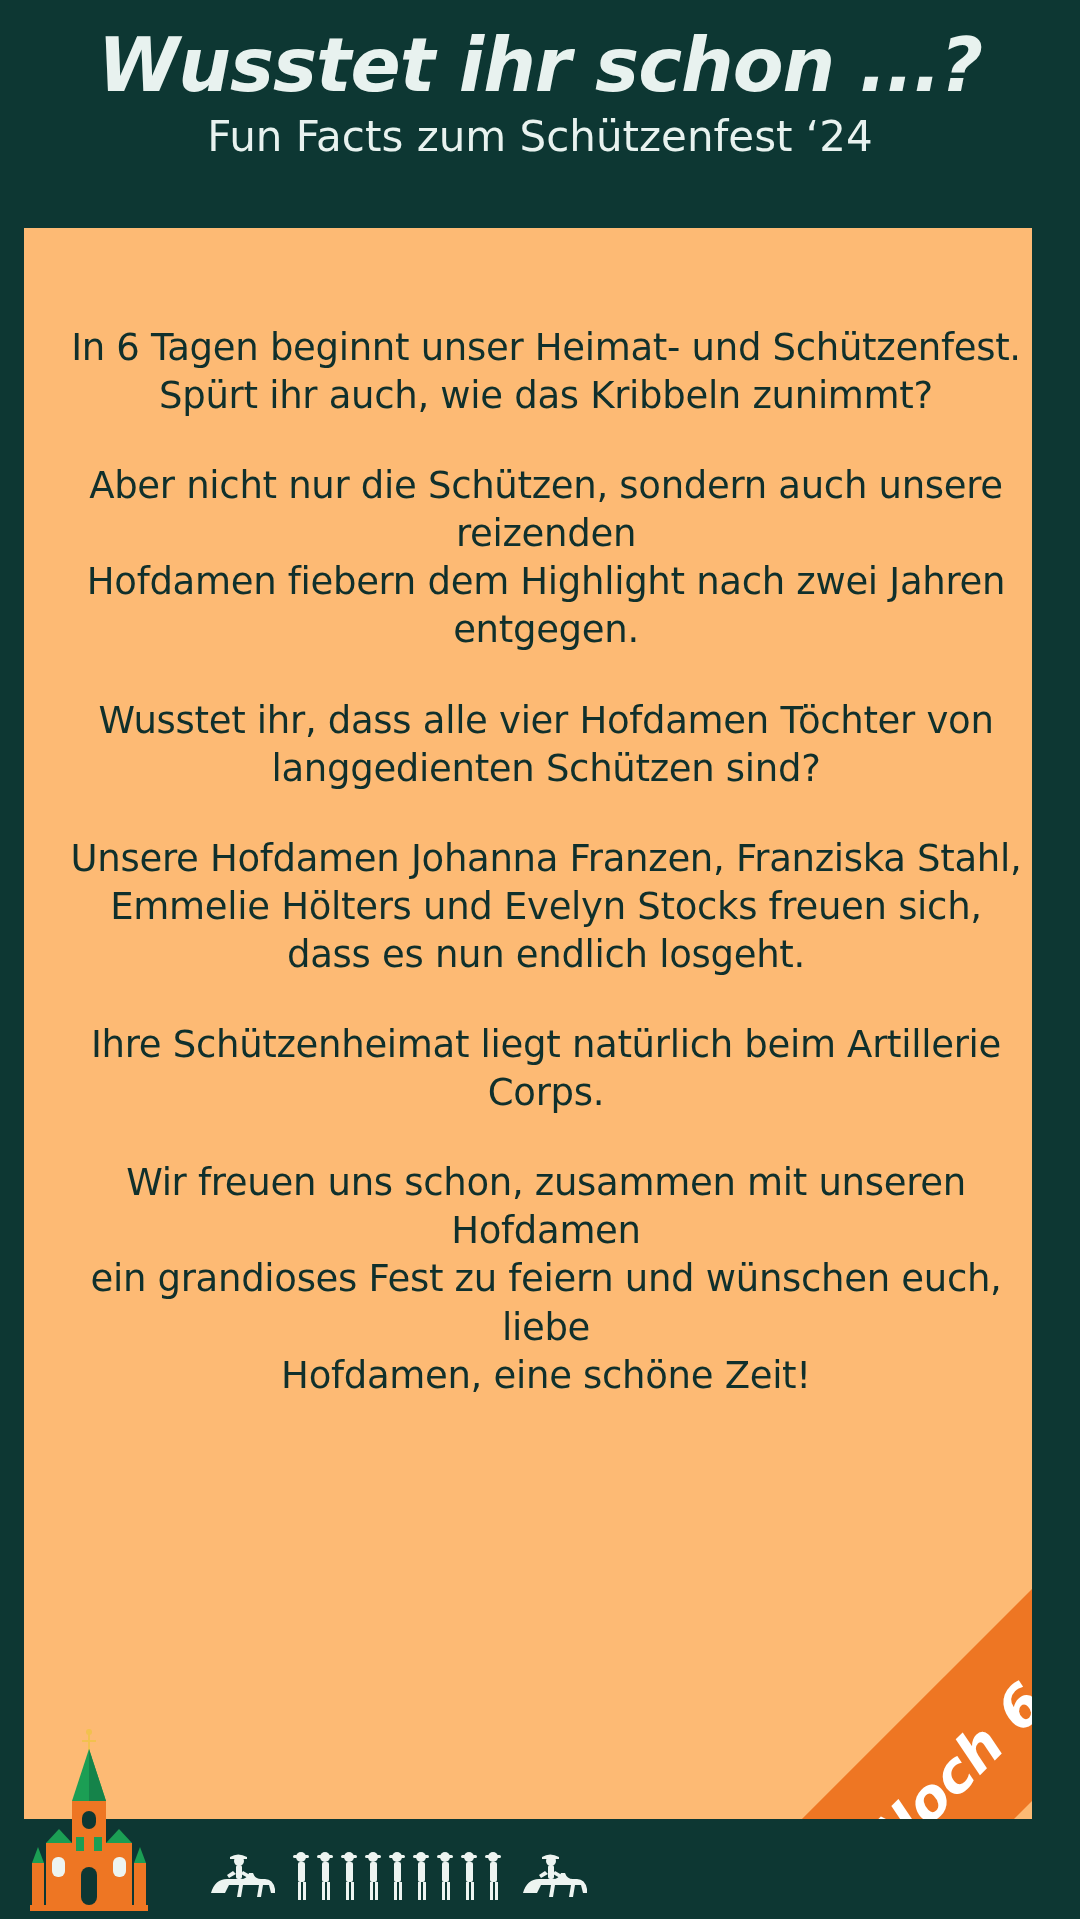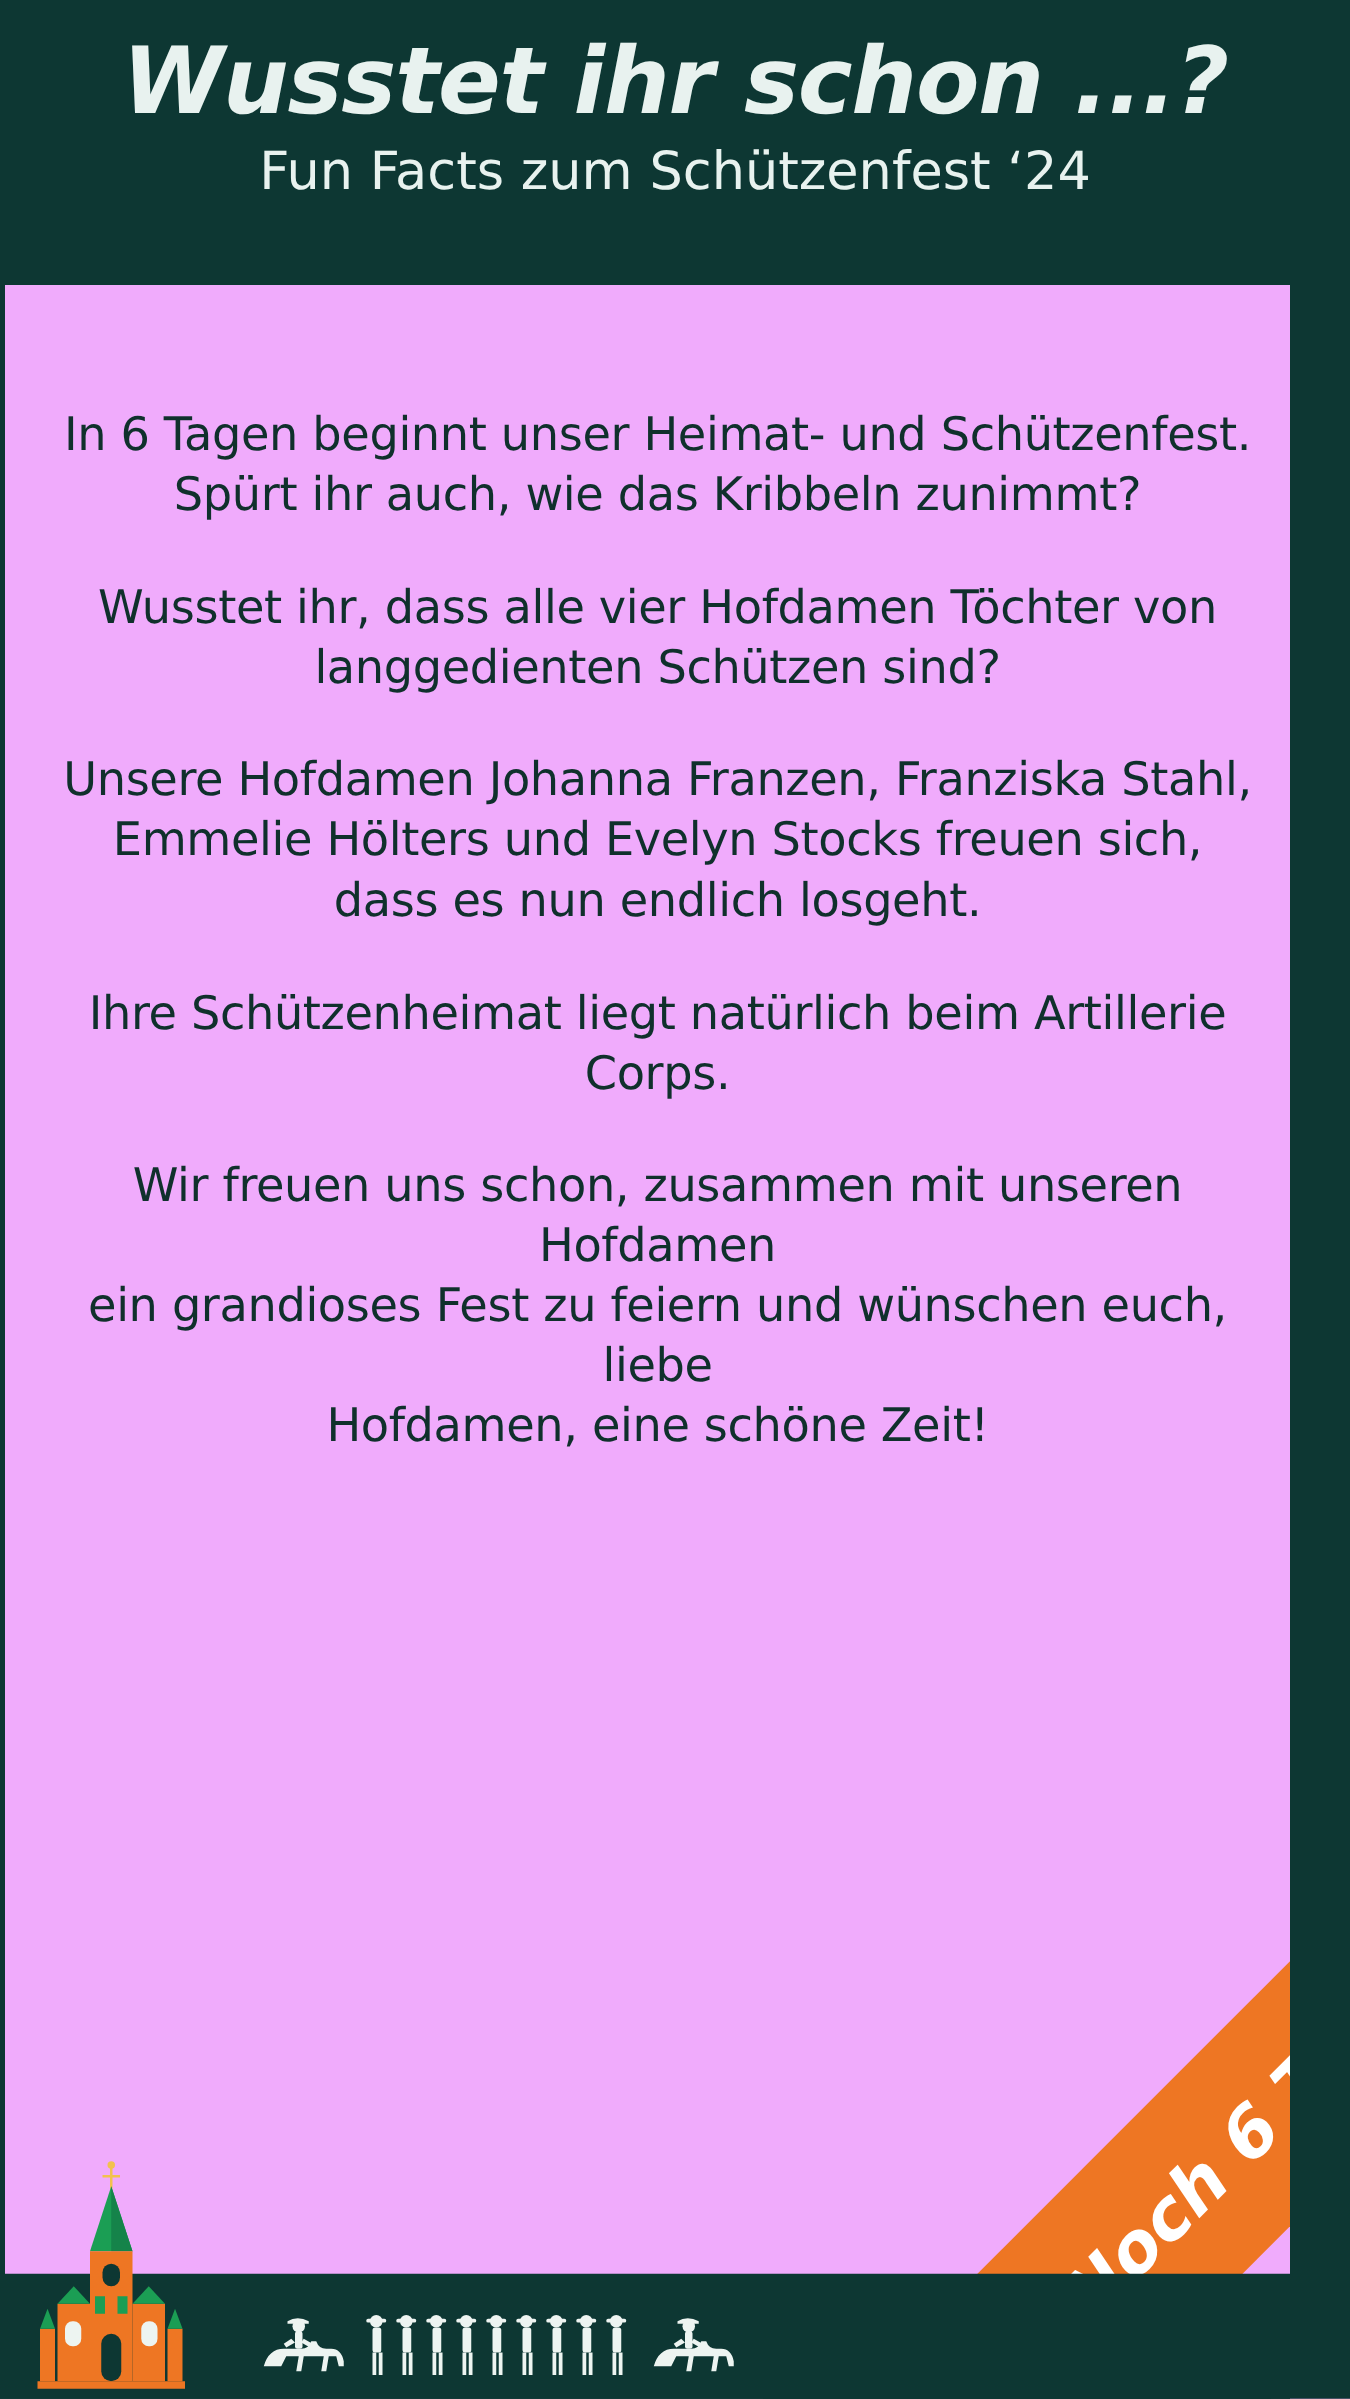--- a/index.html
+++ b/index.html
@@ -48,24 +48,24 @@
     font-weight: normal;
     font-size: 42px;
     line-height: 1.0;
     color: #e8f2ef;
   }
 
   
   .card {
     position: absolute;
     top: 228px;
-    left: 4px;
+    left: 24px;
     width: 1044px;
     height: 1598px;
-    background: #f0abfc;
+    background: #fdba74;
     overflow: hidden;
   }
   .card-inner {
     padding: 96px 34px 0 34px;
     text-align: center;
   }
   .para {
     margin: 0 0 42px 0;
     font-family: "DejaVu Sans", sans-serif;
     font-size: 37px;
@@ -145,20 +145,21 @@
 <div class="poster">
 
   <div class="header">
     <h1 class="headline">Wusstet ihr schon ...?</h1>
     <div class="subline">Fun Facts zum Schützenfest ‘24</div>
   </div>
 
   <div class="card">
     <div class="card-inner">
       <p class="para">In 6 Tagen beginnt unser Heimat- und Schützenfest.<br>Spürt ihr auch, wie das Kribbeln zunimmt?</p>
+      <p class="para">Aber nicht nur die Schützen, sondern auch unsere reizenden<br>Hofdamen fiebern dem Highlight nach zwei Jahren entgegen.</p>
       <p class="para">Wusstet ihr, dass alle vier Hofdamen Töchter von<br>langgedienten Schützen sind?</p>
       <p class="para">Unsere Hofdamen Johanna Franzen, Franziska Stahl,<br>Emmelie Hölters und Evelyn Stocks freuen sich,<br>dass es nun endlich losgeht.</p>
       <p class="para">Ihre Schützenheimat liegt natürlich beim Artillerie Corps.</p>
       <p class="para">Wir freuen uns schon, zusammen mit unseren Hofdamen<br>ein grandioses Fest zu feiern und wünschen euch, liebe<br>Hofdamen, eine schöne Zeit!</p>
     </div>
 
     <div class="ribbon-wrap">
       <div class="ribbon">
         <span>Noch 6 Tage ...</span>
       </div>

